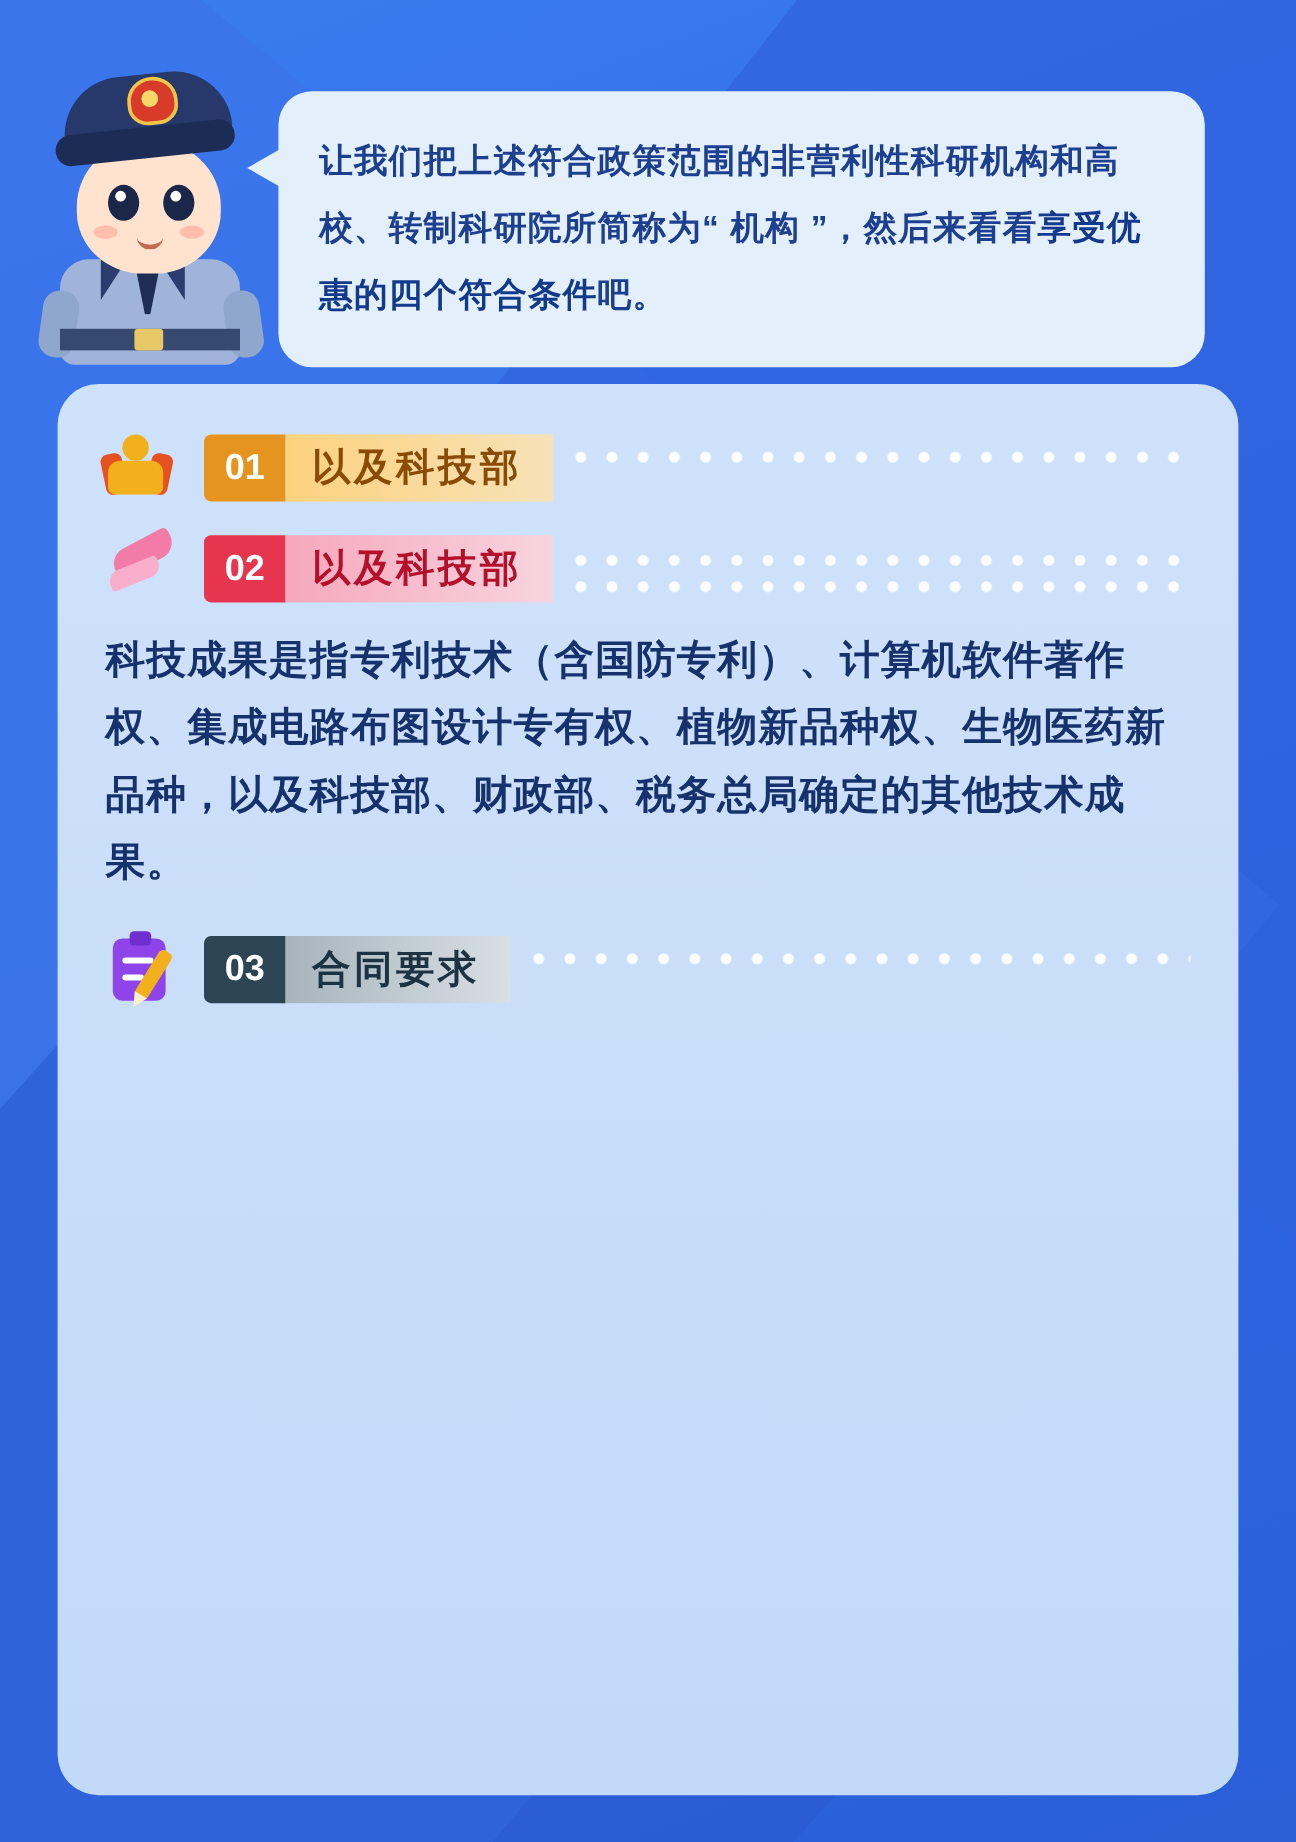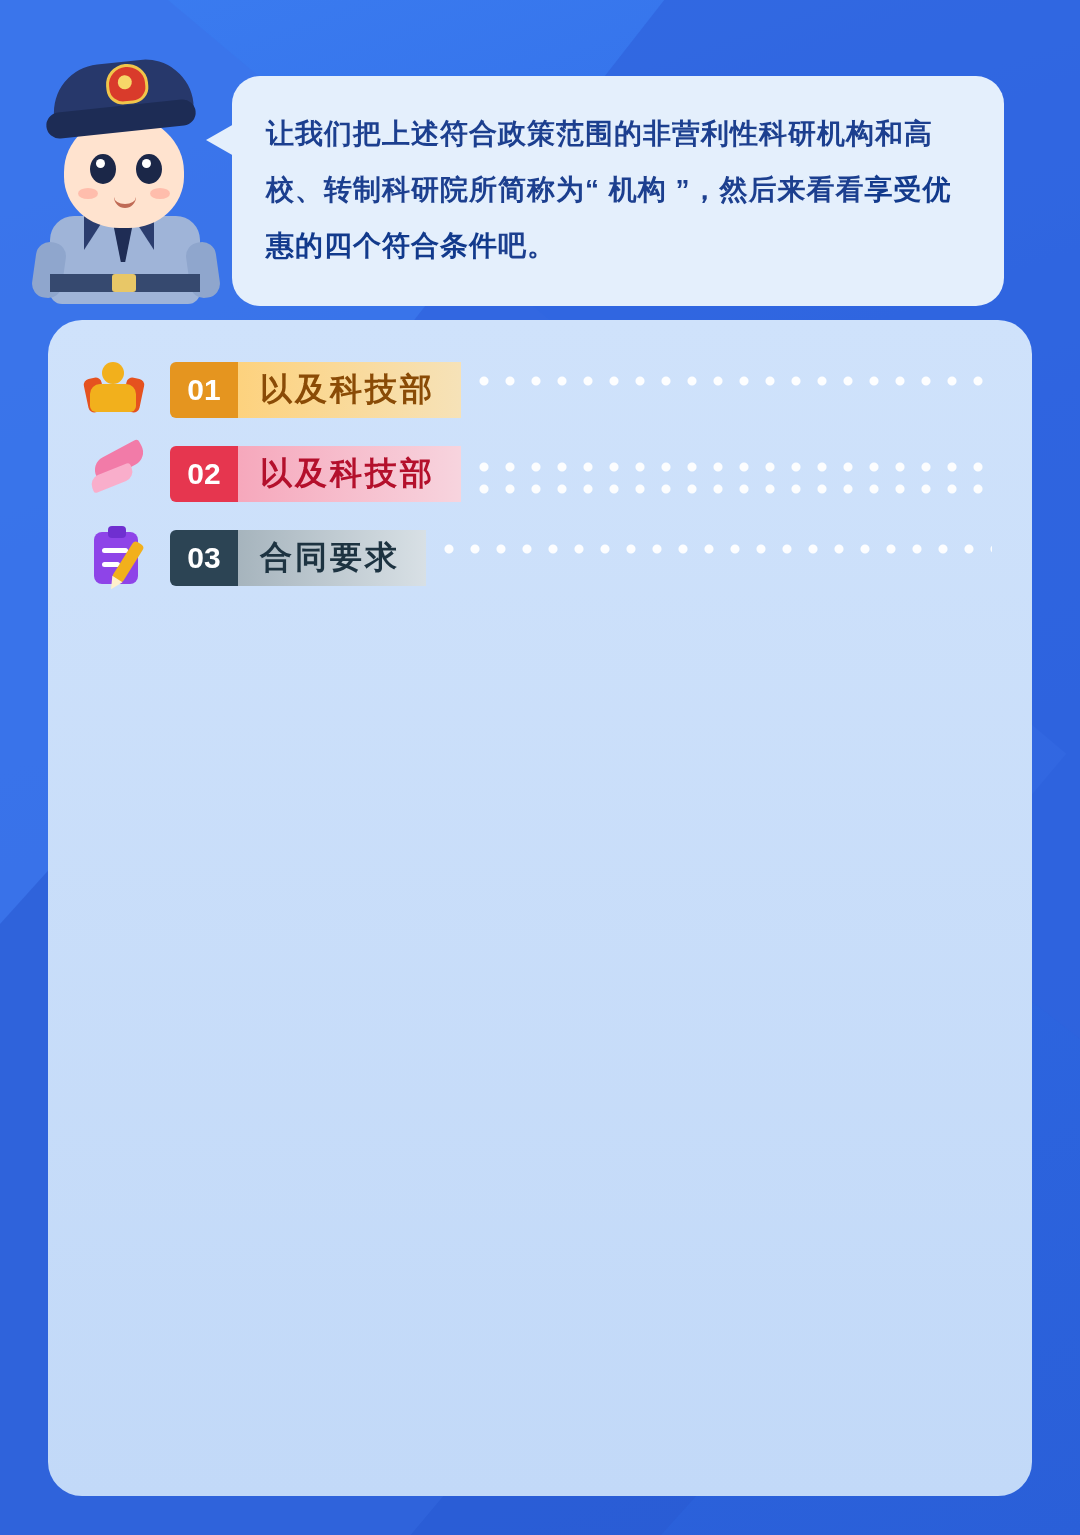--- a/index.html
+++ b/index.html
@@ -478,20 +478,21 @@
       <div class="sec-icon">
         <div class="ic-rocket"></div>
         <div class="ic-rocket2"></div>
       </div>
       <div class="tag pink">
         <div class="num">02</div>
         <div class="name">以及科技部</div>
       </div>
       <div class="dots two-row"></div>
     </div>
+    <p class="sec-body">科技成果是指专利技术（含国防专利）、计算机软件著作权、集成电路布图设计专有权、植物新品种权、生物医药新品种，以及科技部、财政部、税务总局确定的其他技术成果。</p>
   </div>
 
 
   <div class="section">
     <div class="sec-head">
       <div class="sec-icon">
         <div class="ic-clip"></div>
         <div class="ic-clip-top"></div>
         <div class="ic-clip-line" style="top:26px"></div>
         <div class="ic-clip-line" style="top:40px; width:18px"></div>

